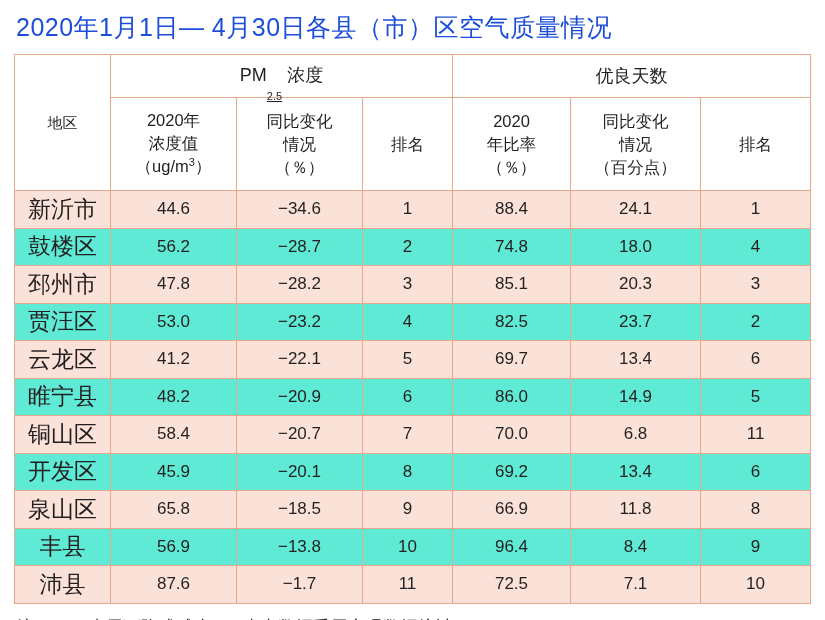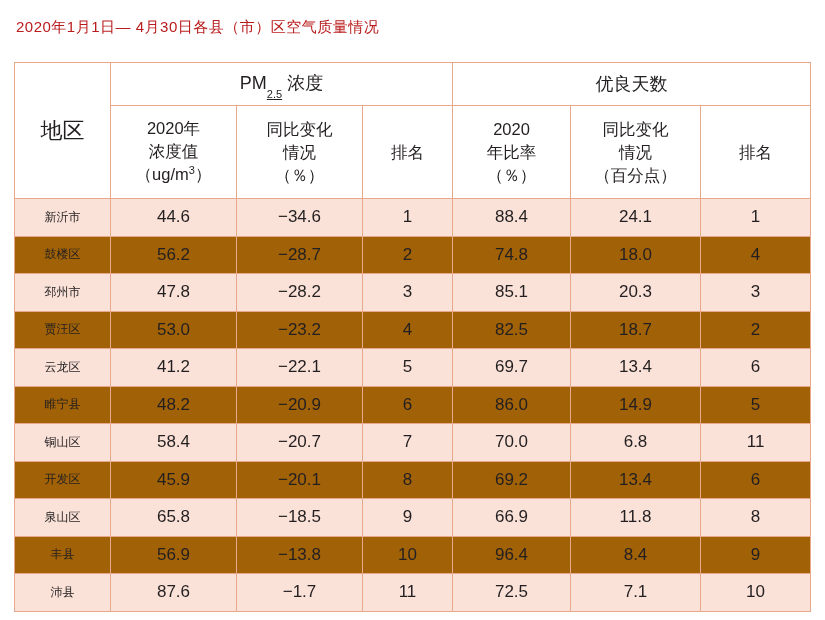--- a/index.html
+++ b/index.html
@@ -15,25 +15,25 @@
     overflow: hidden;
   }
   .page {
     position: relative;
     width: 825px;
     height: 620px;
     box-sizing: border-box;
     padding: 10px 14px 0 14px;
   }
   .doc-title {
-    font-size: 15px;
+    font-size: 25px;
     line-height: 30px;
     letter-spacing: 0.5px;
-    color: #b91c1c;
-    margin: 2px 0 20px 2px;
+    color: #1d4ed8;
+    margin: 2px 0 12px 2px;
     white-space: nowrap;
   }
   table.air-table {
     border-collapse: collapse;
     width: 796px;
     table-layout: fixed;
     background: #ffffff;
   }
   table.air-table td, table.air-table th {
     border: 1px solid #e8a88c;
@@ -50,55 +50,55 @@
     background: #ffffff;
     font-size: 17px;
     line-height: 23px;
     padding: 4px 2px;
   }
   th.grp {
     font-size: 18px;
     height: 34px;
   }
   th.region {
-    font-size: 22px;
+    font-size: 15px;
   }
   th.sub {
     height: 84px;
     font-size: 16.5px;
   }
   .sub-line {
     display: block;
     white-space: nowrap;
   }
   sub {
     font-size: 11px;
     vertical-align: baseline;
     position: relative;
-    top: 9px;
+    top: 19px;
     text-decoration: underline;
   }
   sup {
     font-size: 11px;
     vertical-align: baseline;
     position: relative;
     top: -6px;
   }
   tbody td {
     height: 34.5px;
     font-size: 17px;
   }
   tbody td.name {
-    font-size: 12px;
+    font-size: 23px;
   }
   tbody tr.odd td {
     background: #fae2d8;
   }
   tbody tr.even td {
-    background: #a16207;
+    background: #5eead4;
   }
   .note {
     margin: 11px 0 0 3px;
     font-size: 17.5px;
     line-height: 24px;
     color: #231f20;
     white-space: nowrap;
   }
   
   col.c0 { width: 96px; }
@@ -186,21 +186,21 @@
           <td>85.1</td>
           <td>20.3</td>
           <td>3</td>
         </tr>
         <tr class="even">
           <td class="name">贾汪区</td>
           <td>53.0</td>
           <td>−23.2</td>
           <td>4</td>
           <td>82.5</td>
-          <td>18.7</td>
+          <td>23.7</td>
           <td>2</td>
         </tr>
         <tr class="odd">
           <td class="name">云龙区</td>
           <td>41.2</td>
           <td>−22.1</td>
           <td>5</td>
           <td>69.7</td>
           <td>13.4</td>
           <td>6</td>

